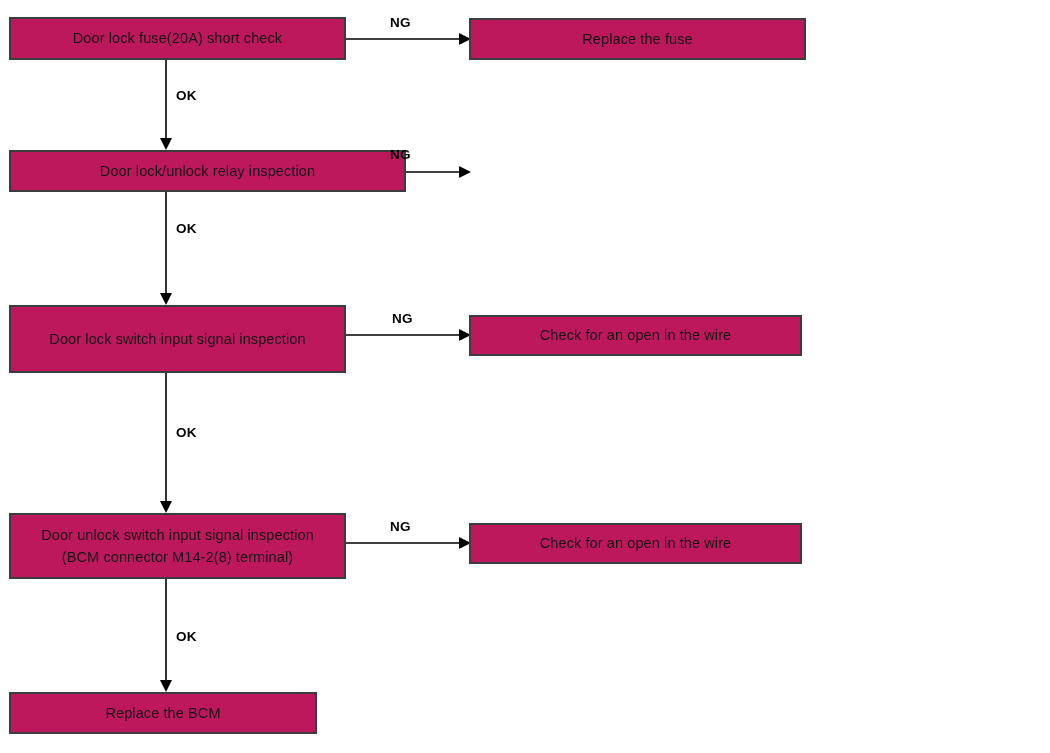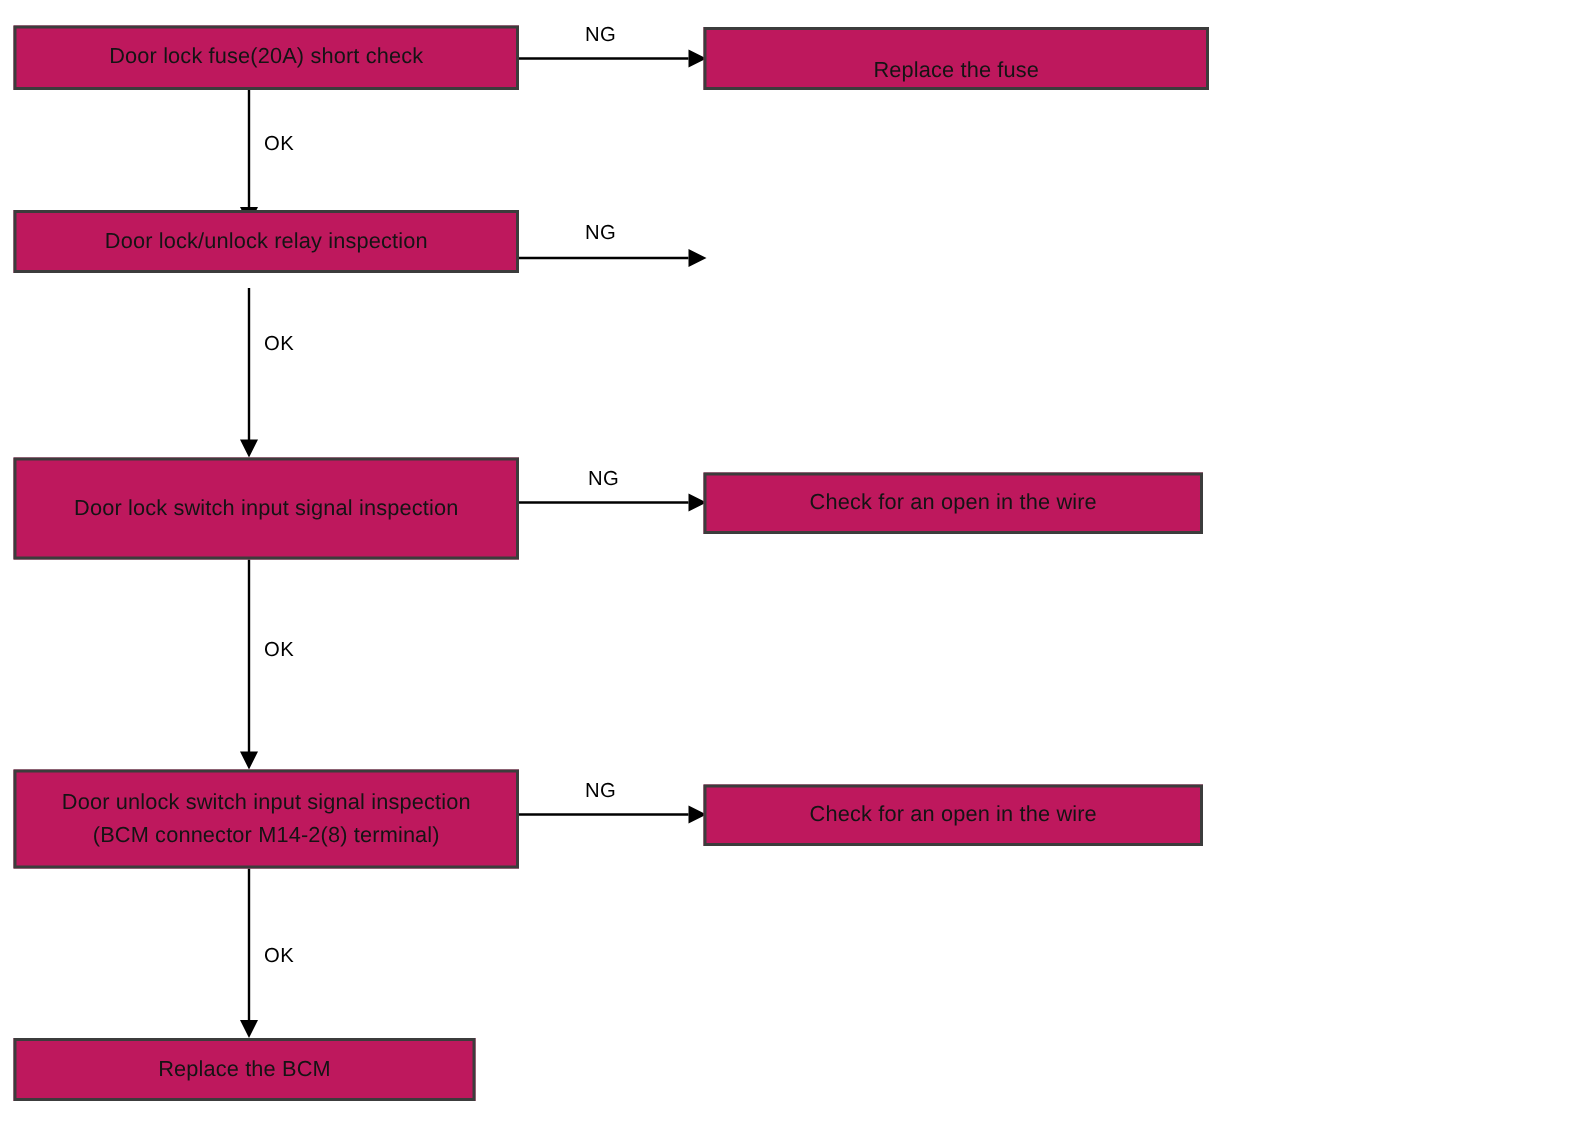--- a/index.html
+++ b/index.html
@@ -32,21 +32,21 @@
     text-align: center;
     font-size: 14.5px;
     line-height: 1.55;
     color: #141414;
     letter-spacing: 0.1px;
   }
   .node .line2 { display: block; }
   .edge-label {
     position: absolute;
     font-size: 13.5px;
-    font-weight: normal;
+    font-weight: bold;
     color: #000000;
     letter-spacing: 0.3px;
     white-space: nowrap;
   }
   svg.wires {
     position: absolute;
     left: 0;
     top: 0;
     width: 1050px;
     height: 753px;
@@ -101,25 +101,25 @@
     <g>
       <line x1="166" y1="579" x2="166" y2="682"></line>
       <polygon points="160,680 172,680 166,692"></polygon>
     </g>
   </svg>
 
   <div class="node" style="left:9px;top:17px;width:337px;height:43px;">
     <span>Door lock fuse(20A) short check</span>
   </div>
 
-  <div class="node" style="left:469px;top:18px;width:337px;height:42px;justify-content:flex-end;">
+  <div class="node" style="left:469px;top:18px;width:337px;height:42px;">
     <span>Replace the fuse</span>
   </div>
 
-  <div class="node" style="left:9px;top:140px;width:337px;height:42px;">
+  <div class="node" style="left:9px;top:150px;width:397px;height:42px;">
     <span>Door lock/unlock relay inspection</span>
   </div>
 
 
   <div class="node" style="left:9px;top:305px;width:337px;height:68px;">
     <span>Door lock switch input signal inspection</span>
   </div>
 
   <div class="node" style="left:469px;top:315px;width:333px;height:41px;">
     <span>Check for an open in the wire</span>

